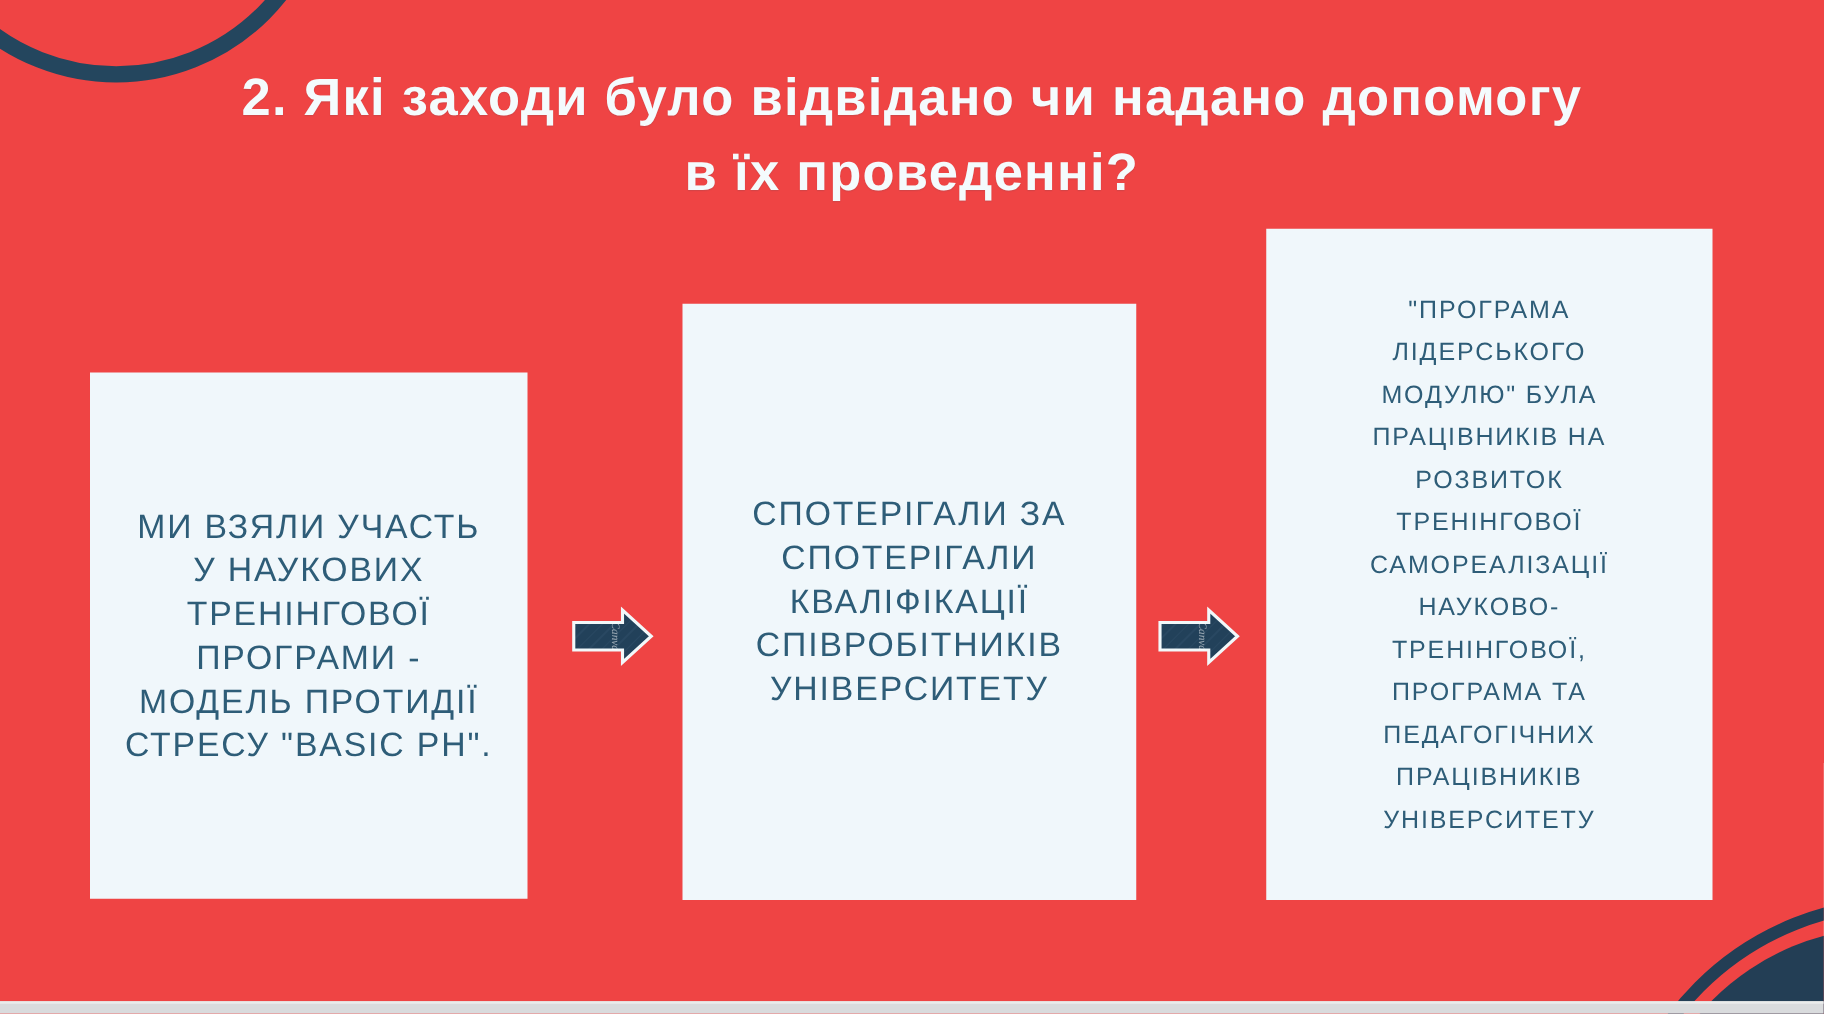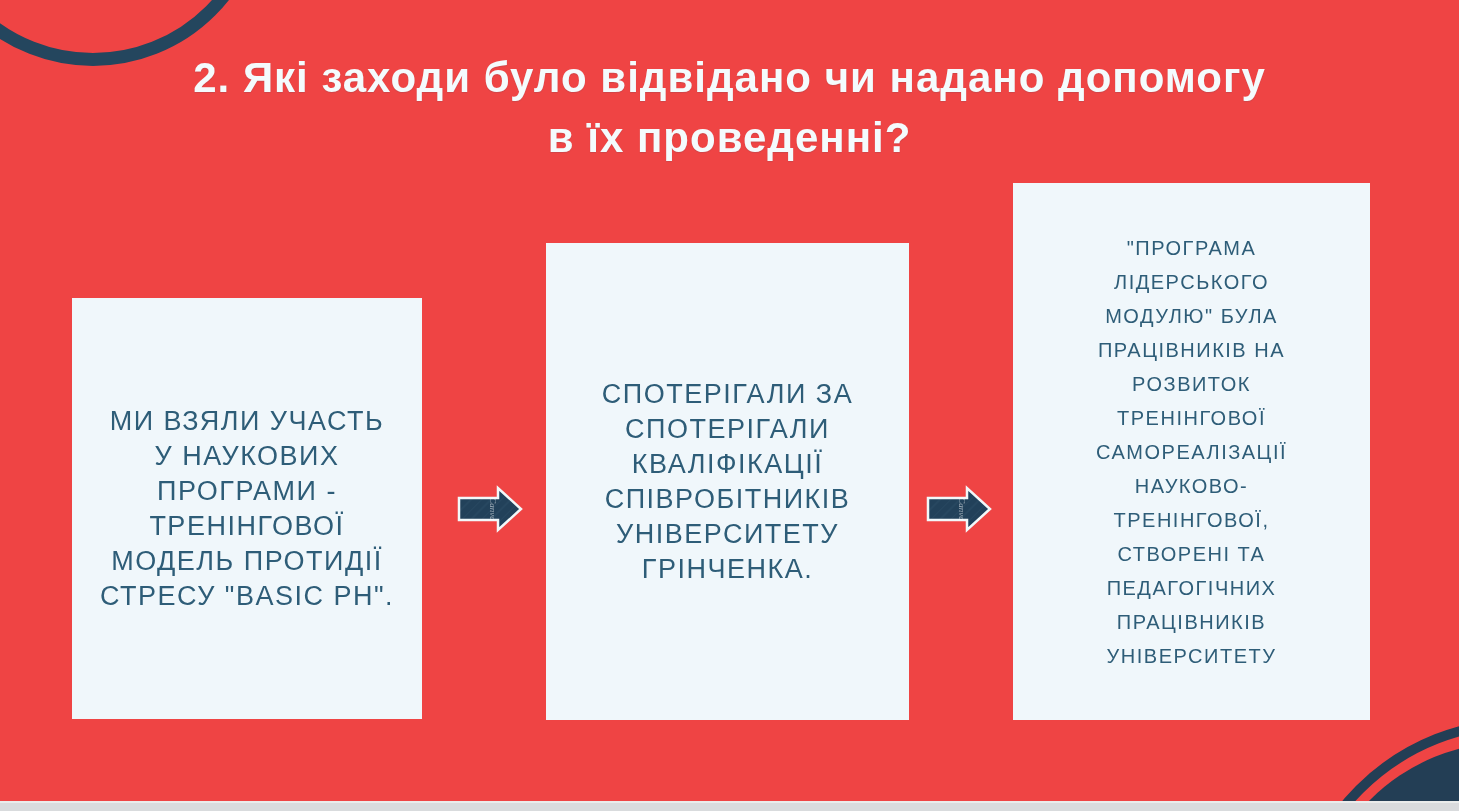--- a/index.html
+++ b/index.html
@@ -110,22 +110,22 @@
 
   <h1 class="title">
     <span class="line">2. Які заходи було відвідано чи надано допомогу</span>
     <span class="line">в їх проведенні?</span>
   </h1>
 
   <div class="box box1">
     <div class="box-text">
         <div>МИ ВЗЯЛИ УЧАСТЬ</div>
         <div>У НАУКОВИХ</div>
+        <div>ТРЕНІНГОВОЇ</div>
         <div>ПРОГРАМИ -</div>
-        <div>ТРЕНІНГОВОЇ</div>
         <div>МОДЕЛЬ ПРОТИДІЇ</div>
         <div>СТРЕСУ "BASIC PH".</div>
       </div>
   </div>
 
   <svg class="arrow arrow1" width="68" height="48" viewBox="0 0 68 48" xmlns="http://www.w3.org/2000/svg">
     <defs>
       <pattern id="hatch1" width="14" height="14" patternUnits="userSpaceOnUse" patternTransform="rotate(45)">
         <rect width="14" height="14" fill="#22415a"></rect>
         <line x1="0" y1="0" x2="0" y2="14" stroke="#2c4c66" stroke-width="1"></line>
@@ -136,21 +136,20 @@
     <text x="36" y="24" transform="rotate(90 36 24)" text-anchor="middle" dominant-baseline="middle" font-family="Liberation Serif, serif" font-style="italic" font-size="9" fill="rgba(255,255,255,0.55)">Canva</text>
   </svg>
 
   <div class="box box2">
     <div class="box-text">
         <div>СПОТЕРІГАЛИ ЗА</div>
         <div>СПОТЕРІГАЛИ</div>
         <div>КВАЛІФІКАЦІЇ</div>
         <div>СПІВРОБІТНИКІВ</div>
         <div>УНІВЕРСИТЕТУ</div>
-        <div>ГРІНЧЕНКА.</div>
       </div>
   </div>
 
   <svg class="arrow arrow2" width="68" height="48" viewBox="0 0 68 48" xmlns="http://www.w3.org/2000/svg">
     <defs>
       <pattern id="hatch2" width="14" height="14" patternUnits="userSpaceOnUse" patternTransform="rotate(45)">
         <rect width="14" height="14" fill="#22415a"></rect>
         <line x1="0" y1="0" x2="0" y2="14" stroke="#2c4c66" stroke-width="1"></line>
         <line x1="7" y1="0" x2="7" y2="14" stroke="#2c4c66" stroke-width="1"></line>
       </pattern>
@@ -163,21 +162,21 @@
     <div class="box-text">
         <div>"ПРОГРАМА</div>
         <div>ЛІДЕРСЬКОГО</div>
         <div>МОДУЛЮ" БУЛА</div>
         <div>ПРАЦІВНИКІВ НА</div>
         <div>РОЗВИТОК</div>
         <div>ТРЕНІНГОВОЇ</div>
         <div>САМОРЕАЛІЗАЦІЇ</div>
         <div>НАУКОВО-</div>
         <div>ТРЕНІНГОВОЇ,</div>
-        <div>СТВОРЕНІ ТА</div>
+        <div>ПРОГРАМА ТА</div>
         <div>ПЕДАГОГІЧНИХ</div>
         <div>ПРАЦІВНИКІВ</div>
         <div>УНІВЕРСИТЕТУ</div>
       </div>
   </div>
 
   <div class="bottom-bar"></div>
 
 </div>
 

